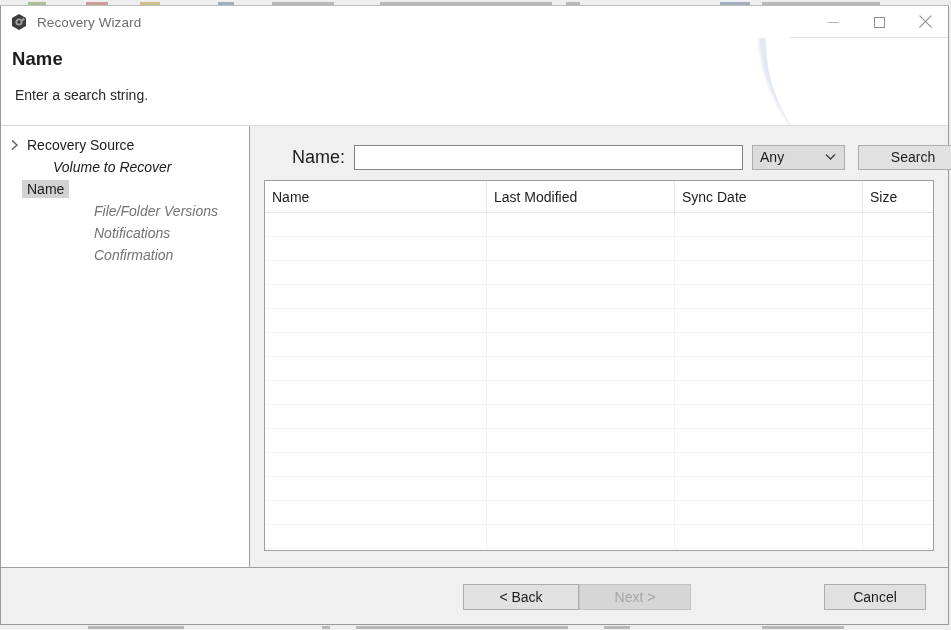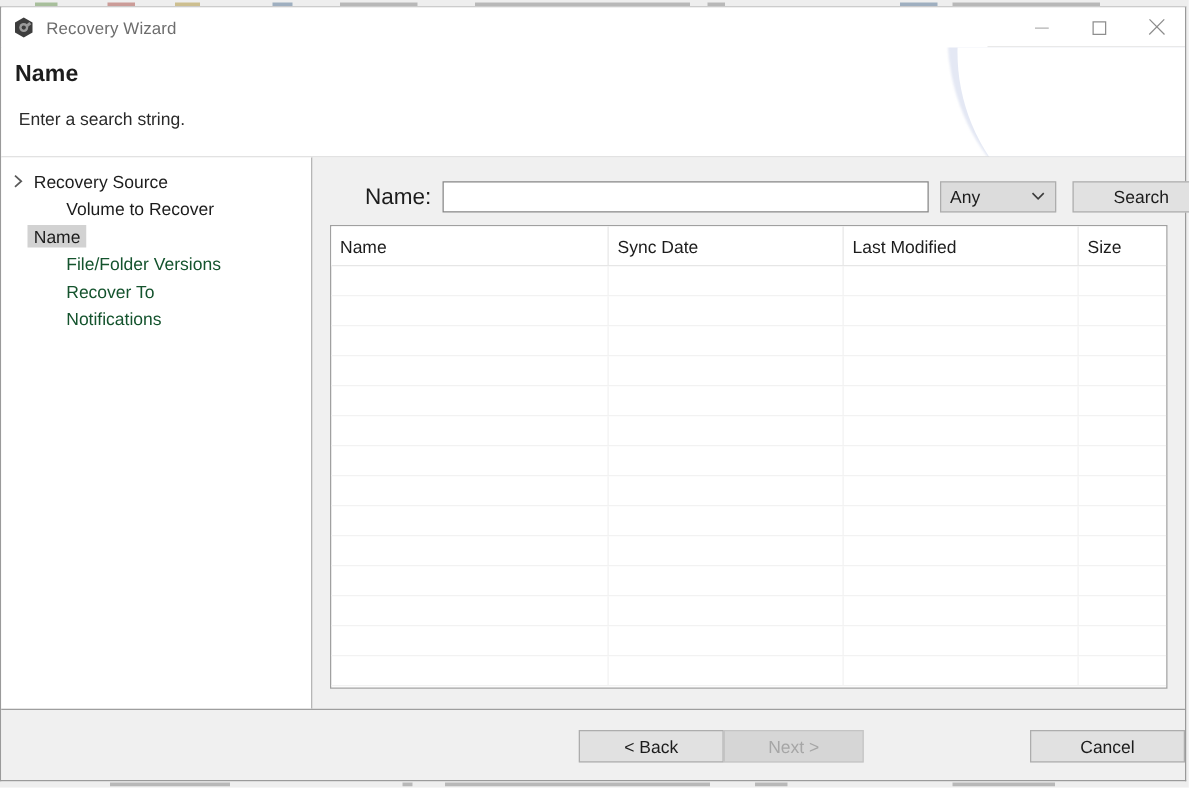--- a/index.html
+++ b/index.html
@@ -216,22 +216,22 @@
   .nav-chev {
     width: 26px;
     flex: 0 0 26px;
     display: flex;
     align-items: center;
     justify-content: center;
     color: #5a5a5a;
   }
   .nav-chev svg { display: block; }
   .nav-label { padding-left: 0px; }
-  .nav-item.indent .nav-label { padding-left: 26px; }
-  .nav-item.disabled { color: #14532d; }
+  .nav-item.indent .nav-label { padding-left: 26px; font-style: italic; }
+  .nav-item.disabled { color: #737373; margin-left: 41px; }
   .nav-item.selected .nav-label {
     background: #d2d2d2;
     padding-left: 5px;
     padding-right: 5px;
     padding-top: 1px;
     padding-bottom: 1px;
     margin-left: 21px;
     color: #1c1c1c;
   }
   .nav-item.selected { padding-left: 0; }
@@ -389,21 +389,21 @@
     cursor: default;
     padding: 0;
   }
   .btn.disabled {
     background: #d6d6d6;
     border-color: #c4c4c4;
     color: #a6a6a6;
   }
   #btn-back   { left: 462px; width: 116px; }
   #btn-next   { left: 578px; width: 112px; }
-  #btn-cancel { left: 823px; width: 124px; }
+  #btn-cancel { left: 823px; width: 102px; }
 </style>
 </head>
 <body>
 
 <div id="desktop">
   <div class="bg-strip top">
     <div class="bg-chunk c1" style="left:28px;  width:18px;"></div>
     <div class="bg-chunk c2" style="left:86px;  width:22px;"></div>
     <div class="bg-chunk c3" style="left:140px; width:20px;"></div>
     <div class="bg-chunk c4" style="left:218px; width:16px;"></div>
@@ -476,25 +476,25 @@
         </div>
         <div class="nav-item selected">
           <span class="nav-label">Name</span>
         </div>
         <div class="nav-item disabled indent">
           <span class="nav-chev"></span>
           <span class="nav-label">File/Folder Versions</span>
         </div>
         <div class="nav-item disabled indent">
           <span class="nav-chev"></span>
-          <span class="nav-label">Recover To</span>
+          <span class="nav-label">Notifications</span>
         </div>
         <div class="nav-item disabled indent">
           <span class="nav-chev"></span>
-          <span class="nav-label">Notifications</span>
+          <span class="nav-label">Confirmation</span>
         </div>
       </div>
 
     <div id="content">
 
       <div id="search-row">
         <div id="search-label">Name:</div>
         <input id="search-input" type="text" placeholder="" style="">
         <div id="filter-select">
           <span id="filter-value">Any</span>
@@ -503,22 +503,22 @@
               <polyline points="1,1.5 5.5,6 10,1.5" fill="none" stroke="#3c3c3c" stroke-width="1.3"></polyline>
             </svg>
           </span>
         </div>
         <button id="search-button">Search</button>
       </div>
 
       <div id="table-wrap">
         <div id="thead">
             <div class="th" style="flex: 0 0 222px; width: 222px;">Name</div>
+            <div class="th" style="flex: 0 0 188px; width: 188px;">Last Modified</div>
             <div class="th" style="flex: 0 0 188px; width: 188px;">Sync Date</div>
-            <div class="th" style="flex: 0 0 188px; width: 188px;">Last Modified</div>
             <div class="th" style="flex: 1 1 auto; width: 98px;">Size</div>
           </div>
         <div id="tbody">
             <div class="trow">
               <div class="td" style="flex: 0 0 222px; width: 222px;"></div>
               <div class="td" style="flex: 0 0 188px; width: 188px;"></div>
               <div class="td" style="flex: 0 0 188px; width: 188px;"></div>
               <div class="td" style="flex: 1 1 auto; width: 98px;"></div>
             </div>
             <div class="trow">

